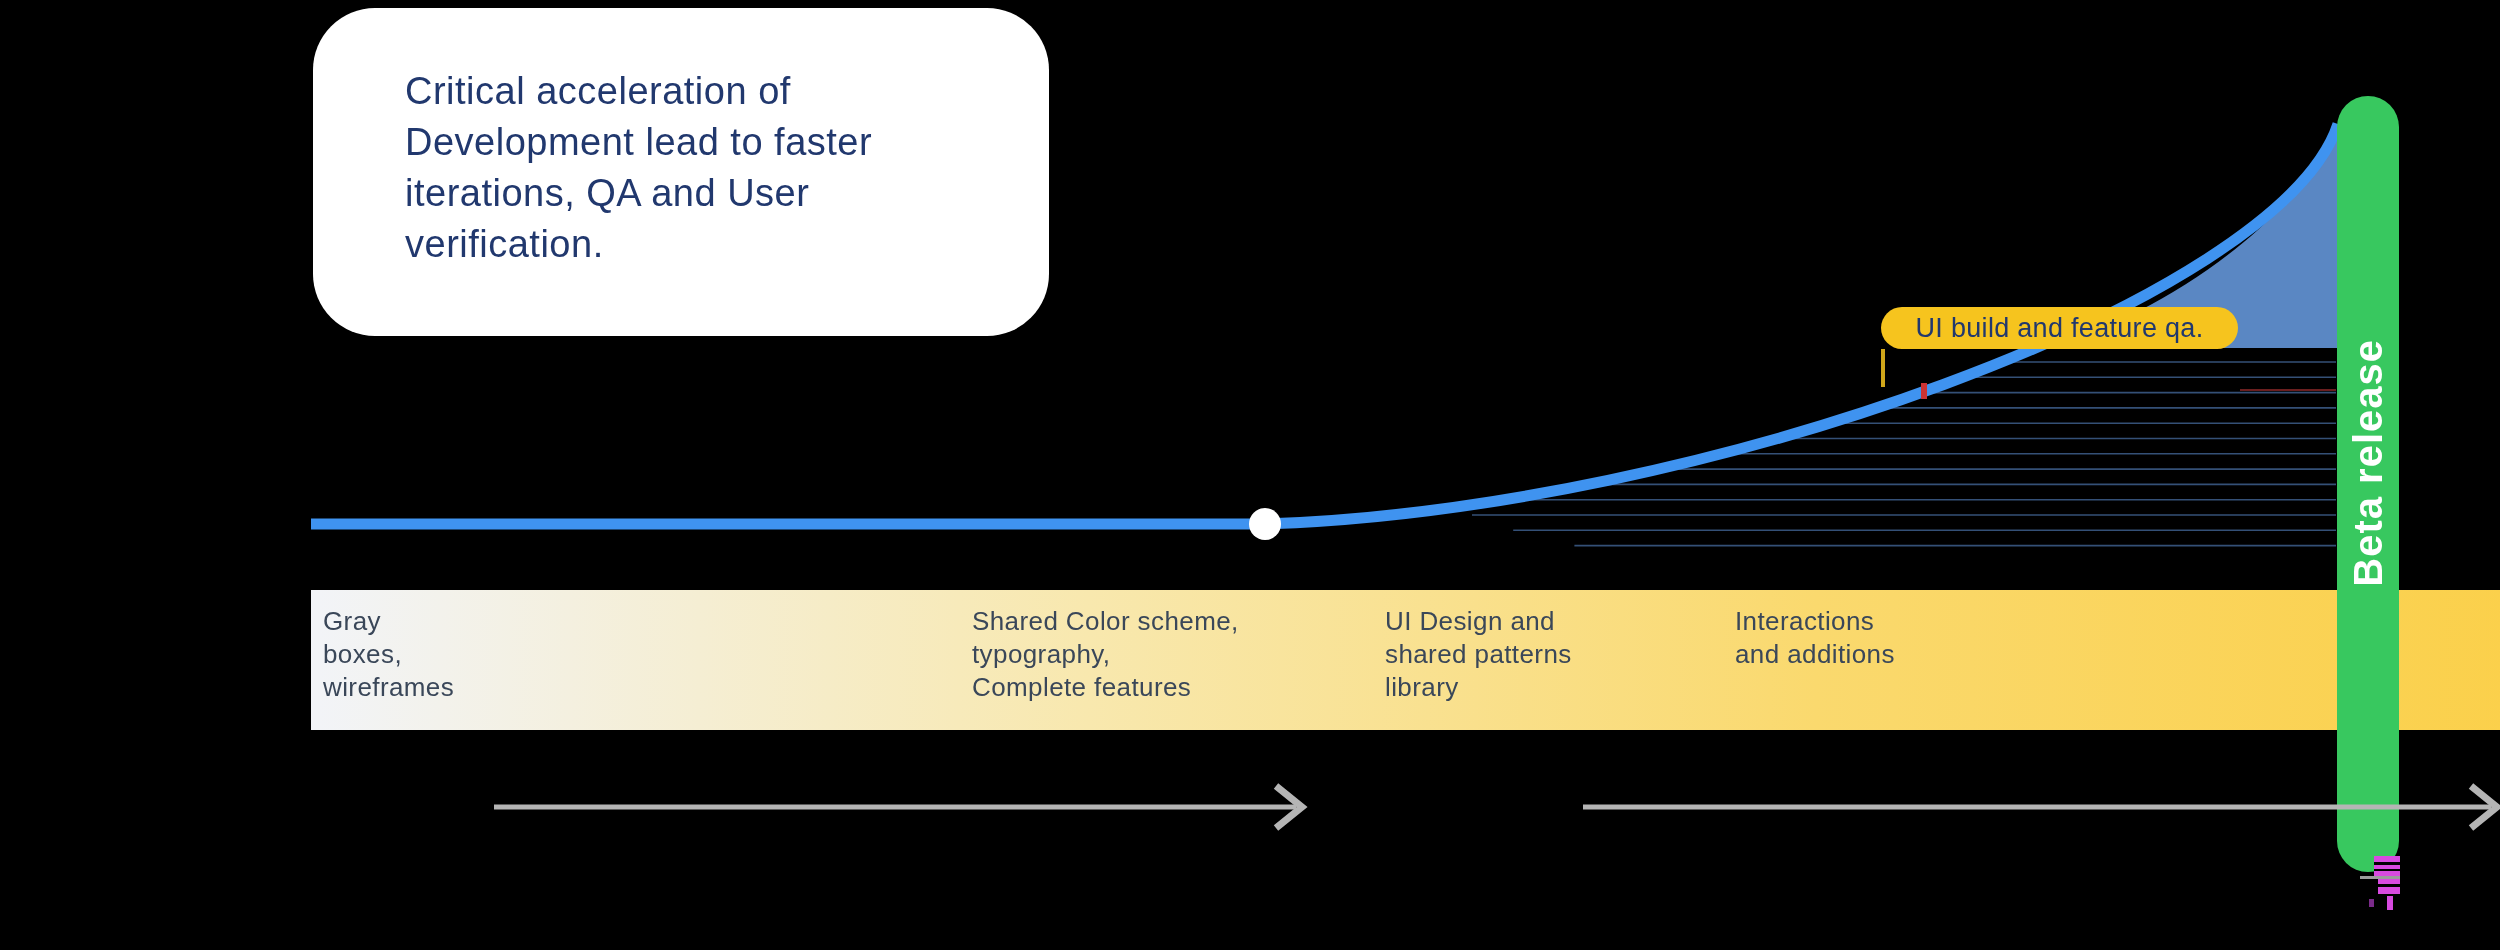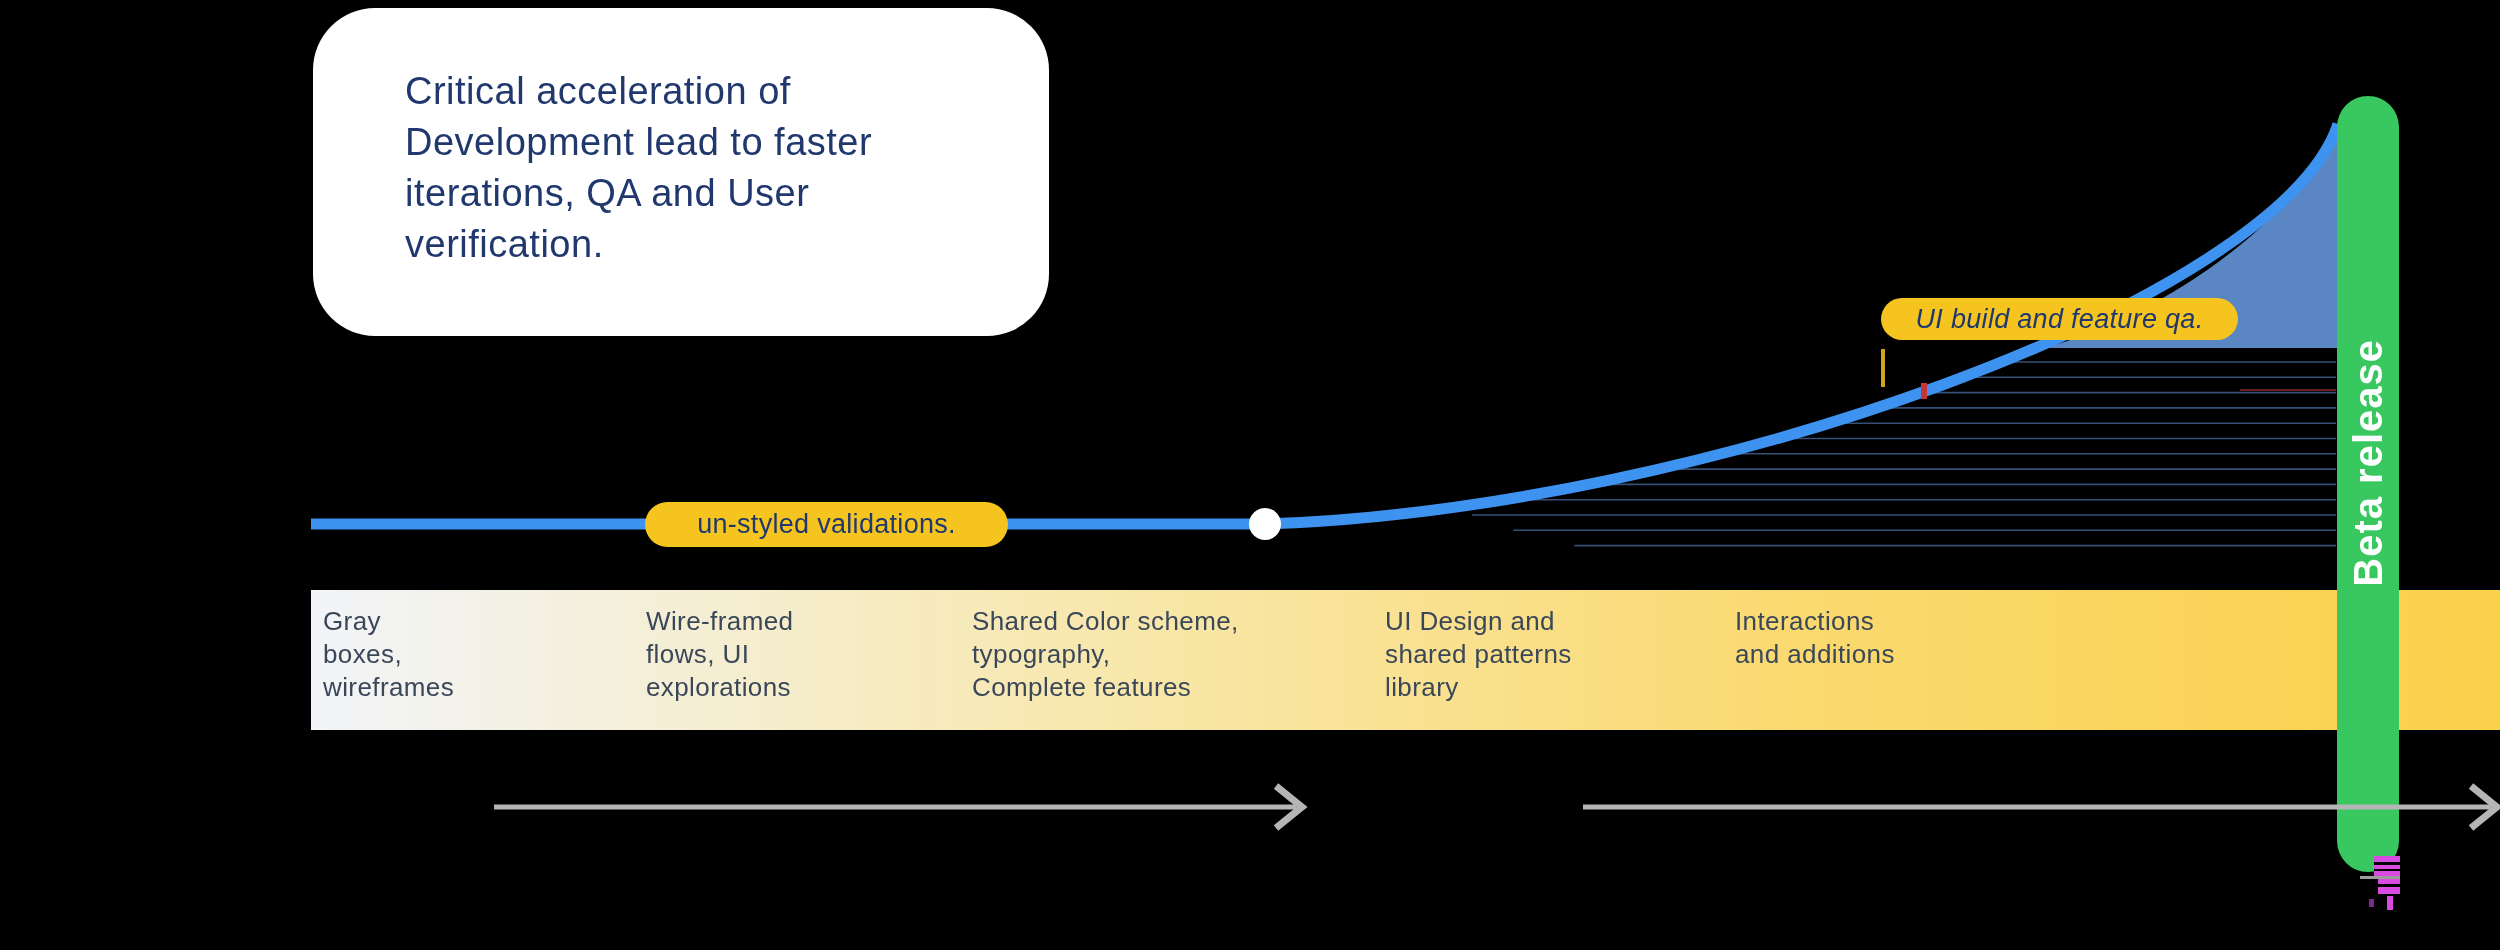--- a/index.html
+++ b/index.html
@@ -19,21 +19,21 @@
   .speech-bubble{position:absolute;left:313px;top:8px;width:736px;height:328px;
     background:#ffffff;border-radius:62px;z-index:3;}
   .speech-bubble .bubble-text{position:absolute;left:92px;top:58px;width:600px;
     color:var(--navy-text);font-size:38px;line-height:51px;letter-spacing:.5px;
     white-space:pre-line;}
 
   .pill{position:absolute;background:var(--pill-yellow);color:var(--navy-text);
     display:flex;align-items:center;justify-content:center;z-index:3;
     font-size:27px;letter-spacing:.3px;white-space:nowrap;}
   .pill-1{left:645px;top:502px;width:363px;height:45px;border-radius:23px;}
-  .pill-2{left:1881px;top:298px;width:357px;height:42px;border-radius:21px;font-style:italic;}
+  .pill-2{left:1881px;top:307px;width:357px;height:42px;border-radius:21px;}
 
   .curve-dot{position:absolute;left:1249px;top:508px;width:32px;height:32px;
     border-radius:50%;background:#ffffff;z-index:3;}
 
   .phase-band{position:absolute;left:311px;top:590px;width:2427px;height:140px;z-index:1;
     background:linear-gradient(90deg,#F2F4F8 0%,#F8E8AE 32%,#FAD96E 62%,#FBCD3F 100%);}
   .phase-label{position:absolute;top:15px;color:var(--band-text);
     font-size:26px;line-height:33px;letter-spacing:.4px;white-space:pre-line;}
   .phase-0{left:12px}
   .phase-1{left:335px}
@@ -75,36 +75,30 @@
     <rect x="1921" y="383" width="6" height="16" fill="#CC3333"></rect>
   </svg>
 
   <div class="speech-bubble">
     <div class="bubble-text">Critical acceleration of
 Development lead to faster
 iterations, QA and User
 verification.</div>
   </div>
 
-  <div class="pill pill-1">
-    <span>un-styled validations.</span>
-  </div>
   <div class="pill pill-2">
     <span>UI build and feature qa.</span>
   </div>
 
   <div class="curve-dot"></div>
 
   <div class="phase-band">
     <div class="phase-label phase-0">Gray
 boxes,
 wireframes</div>
-    <div class="phase-label phase-1">Wire-framed
-flows, UI
-explorations</div>
     <div class="phase-label phase-2">Shared Color scheme,
 typography,
 Complete features</div>
     <div class="phase-label phase-4">Interactions
 and additions</div>
     <div class="phase-label phase-3">UI Design and
 shared patterns
 library</div>
   </div>
 

